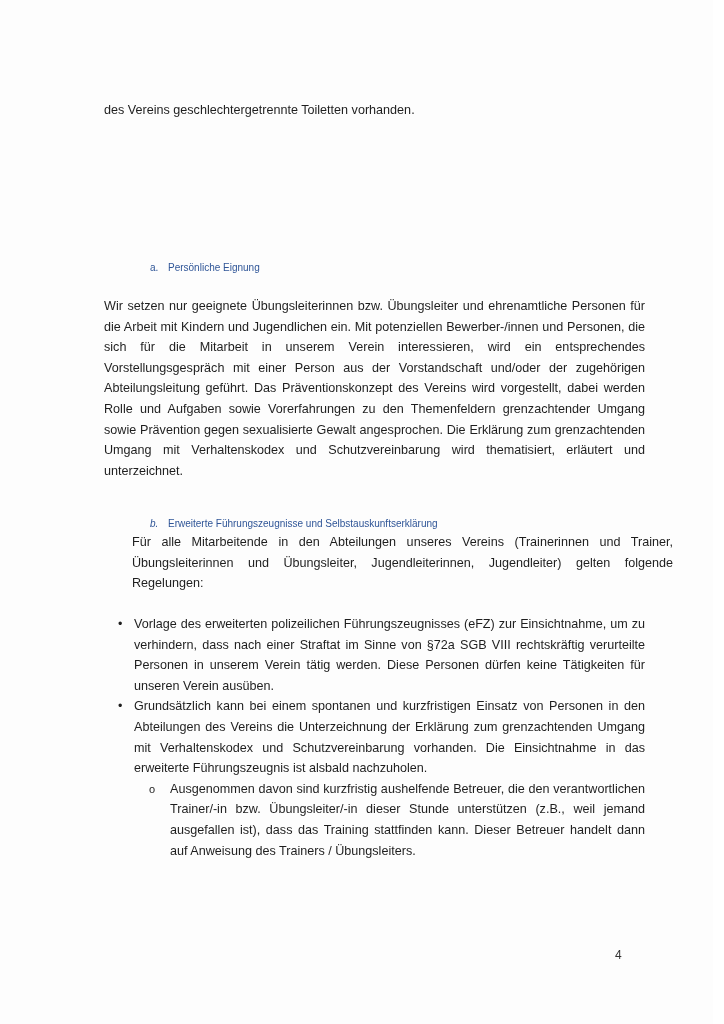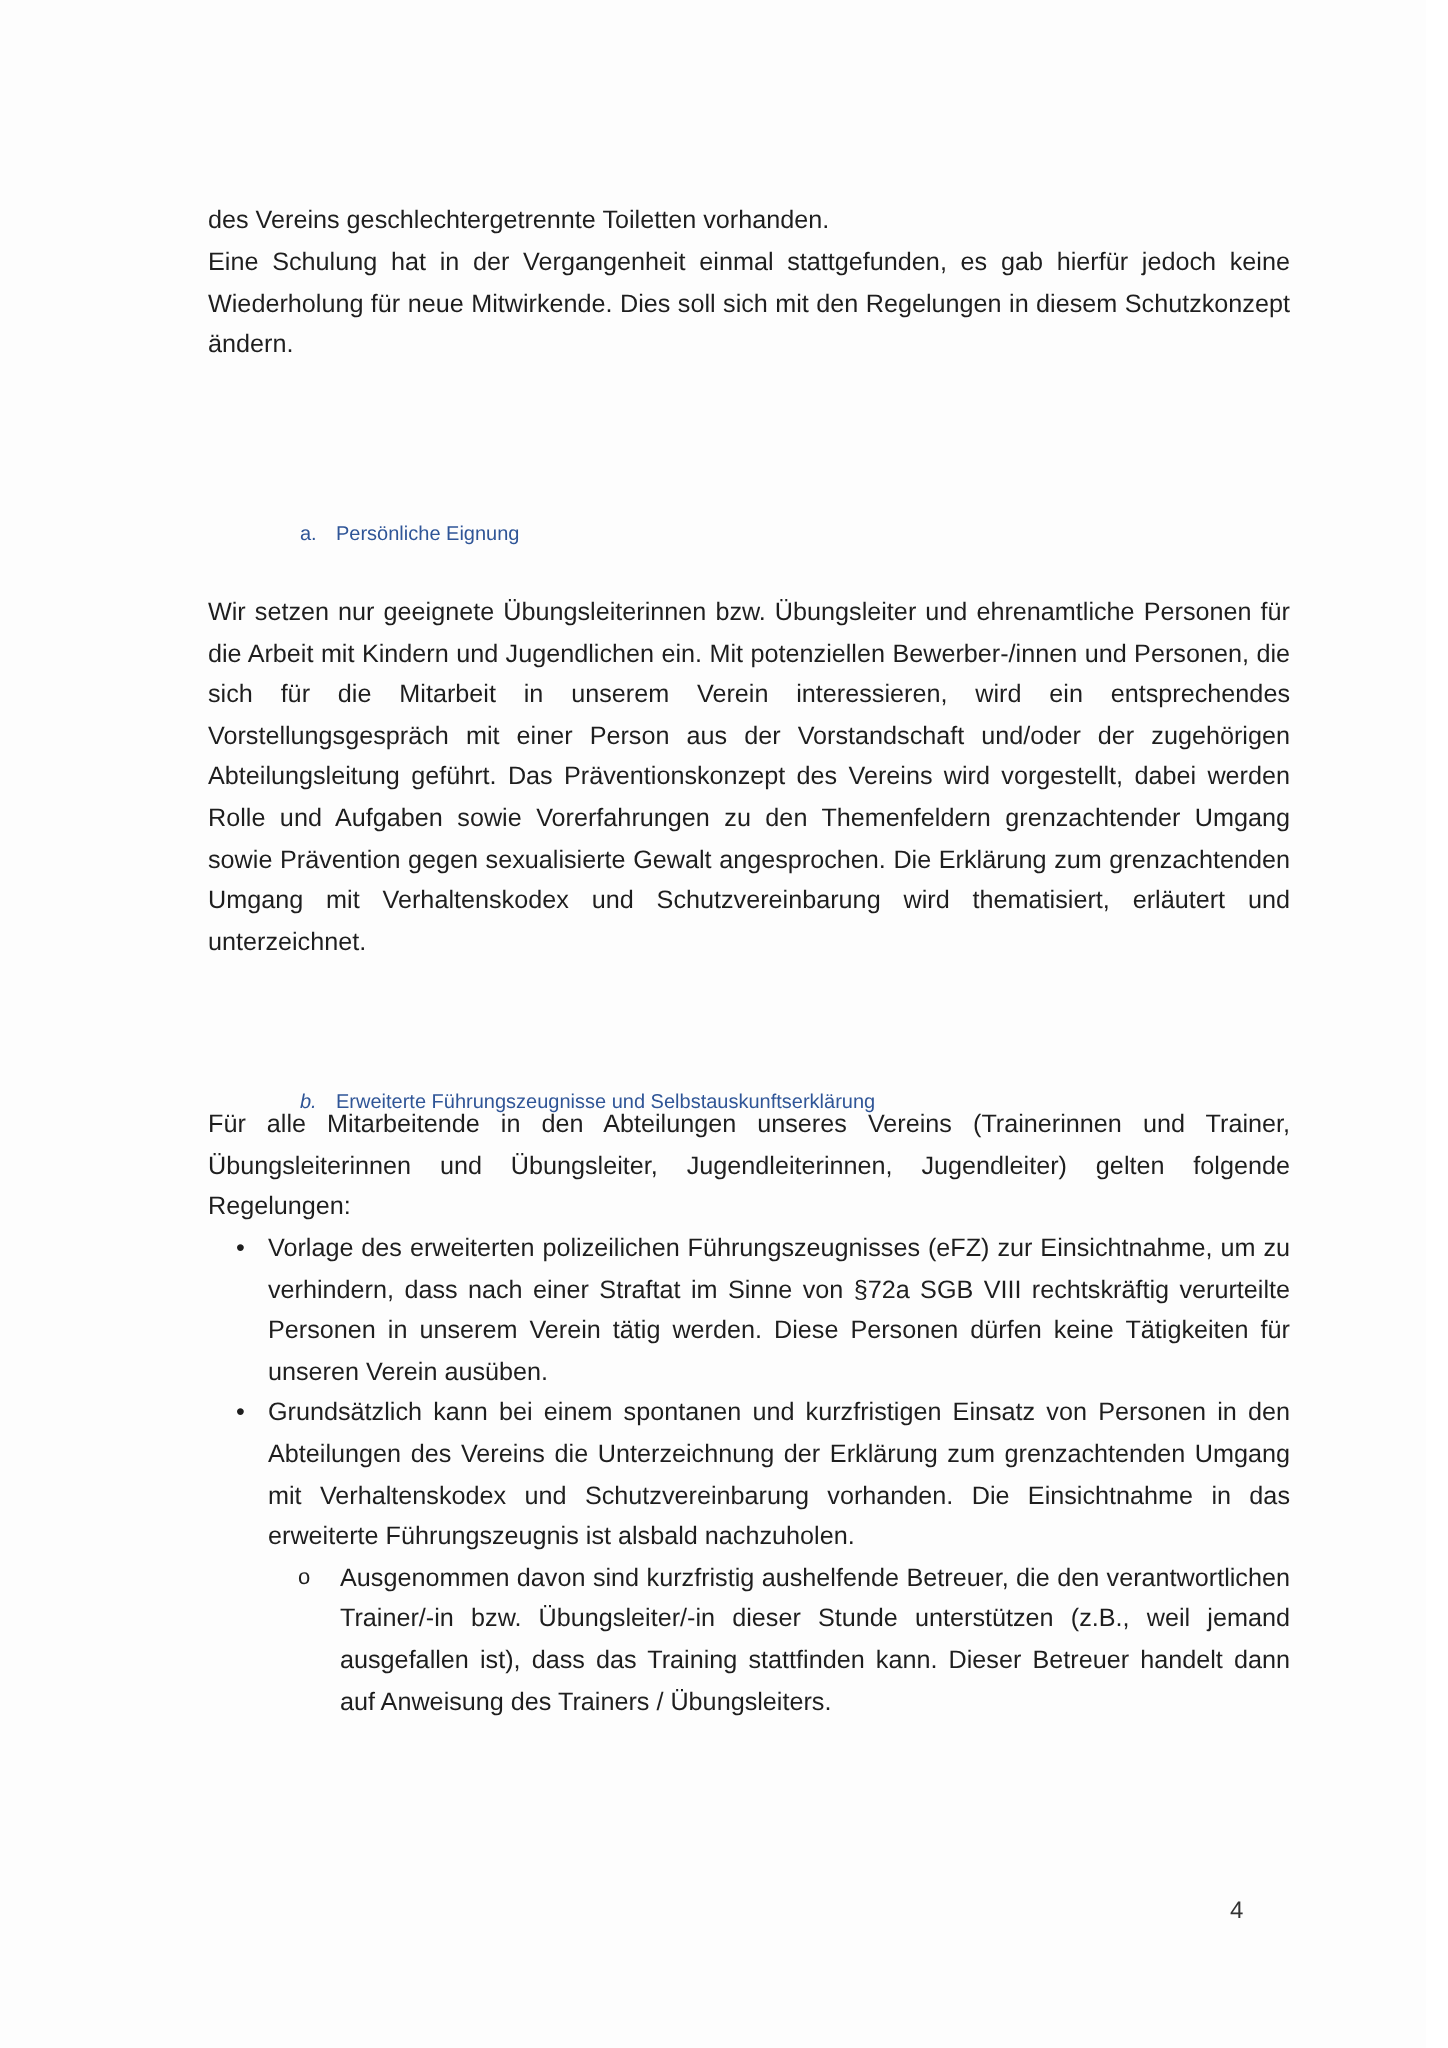--- a/index.html
+++ b/index.html
@@ -18,34 +18,33 @@
   .sub { position: relative; padding-left: 24px; margin-left: 12px; }
   .sub .bullet { left: 3px; font-size: 11px; }
   .pagenum { position: absolute; left: 615px; top: 948px; font-size: 12px; color: #333; }
 </style>
 </head>
 <body>
 
 <div class="page">
 
   <p class="p" style="top:100px;">des Vereins geschlechtergetrennte Toiletten vorhanden.</p>
-  <p class="p" style="top:121px;">Eine Schulung hat in der Vergangenheit einmal stattgefunden, es gab hierfür jedoch keine Wiederholung für neue Mitwirkende. Dies soll sich mit den Regelungen in diesem Schutzkonzept ändern.</p>
 
 
   <h2 class="h2" style="left:150px; top:262px;">
     <span class="num">a.</span><span>Persönliche Eignung</span>
   </h2>
 
   <p class="p" style="top:296px;">Wir setzen nur geeignete Übungsleiterinnen bzw. Übungsleiter und ehrenamtliche Personen für die Arbeit mit Kindern und Jugendlichen ein. Mit potenziellen Bewerber-/innen und Personen, die sich für die Mitarbeit in unserem Verein interessieren, wird ein entsprechendes Vorstellungsgespräch mit einer Person aus der Vorstandschaft und/oder der zugehörigen Abteilungsleitung geführt. Das Präventionskonzept des Vereins wird vorgestellt, dabei werden Rolle und Aufgaben sowie Vorerfahrungen zu den Themenfeldern grenzachtender Umgang sowie Prävention gegen sexualisierte Gewalt angesprochen. Die Erklärung zum grenzachtenden Umgang mit Verhaltenskodex und Schutzvereinbarung wird thematisiert, erläutert und unterzeichnet.</p>
 
-  <h2 class="h2" style="left:150px; top:546px;">
+  <h2 class="h2" style="left:150px; top:518px;">
     <span class="num" style="font-style:italic;">b.</span><span>Erweiterte Führungszeugnisse und Selbstauskunftserklärung</span>
   </h2>
 
-  <p class="p" style="top:552px;">Für alle Mitarbeitende in den Abteilungen unseres Vereins (Trainerinnen und Trainer, Übungsleiterinnen und Übungsleiter, Jugendleiterinnen, Jugendleiter) gelten folgende Regelungen:</p>
+  <p class="p" style="top:532px;margin-left:28px;">Für alle Mitarbeitende in den Abteilungen unseres Vereins (Trainerinnen und Trainer, Übungsleiterinnen und Übungsleiter, Jugendleiterinnen, Jugendleiter) gelten folgende Regelungen:</p>
 
   <ul class="list" style="top:614px;">
     <li class="li">
       <span class="bullet">•</span>
       <span>Vorlage des erweiterten polizeilichen Führungszeugnisses (eFZ) zur Einsichtnahme, um zu verhindern, dass nach einer Straftat im Sinne von §72a SGB VIII rechtskräftig verurteilte Personen in unserem Verein tätig werden. Diese Personen dürfen keine Tätigkeiten für unseren Verein ausüben.</span>
     </li>
     <li class="li">
       <span class="bullet">•</span>
       <span>Grundsätzlich kann bei einem spontanen und kurzfristigen Einsatz von Personen in den Abteilungen des Vereins die Unterzeichnung der Erklärung zum grenzachtenden Umgang mit Verhaltenskodex und Schutzvereinbarung vorhanden. Die Einsichtnahme in das erweiterte Führungszeugnis ist alsbald nachzuholen.</span>
       <div class="sub">

